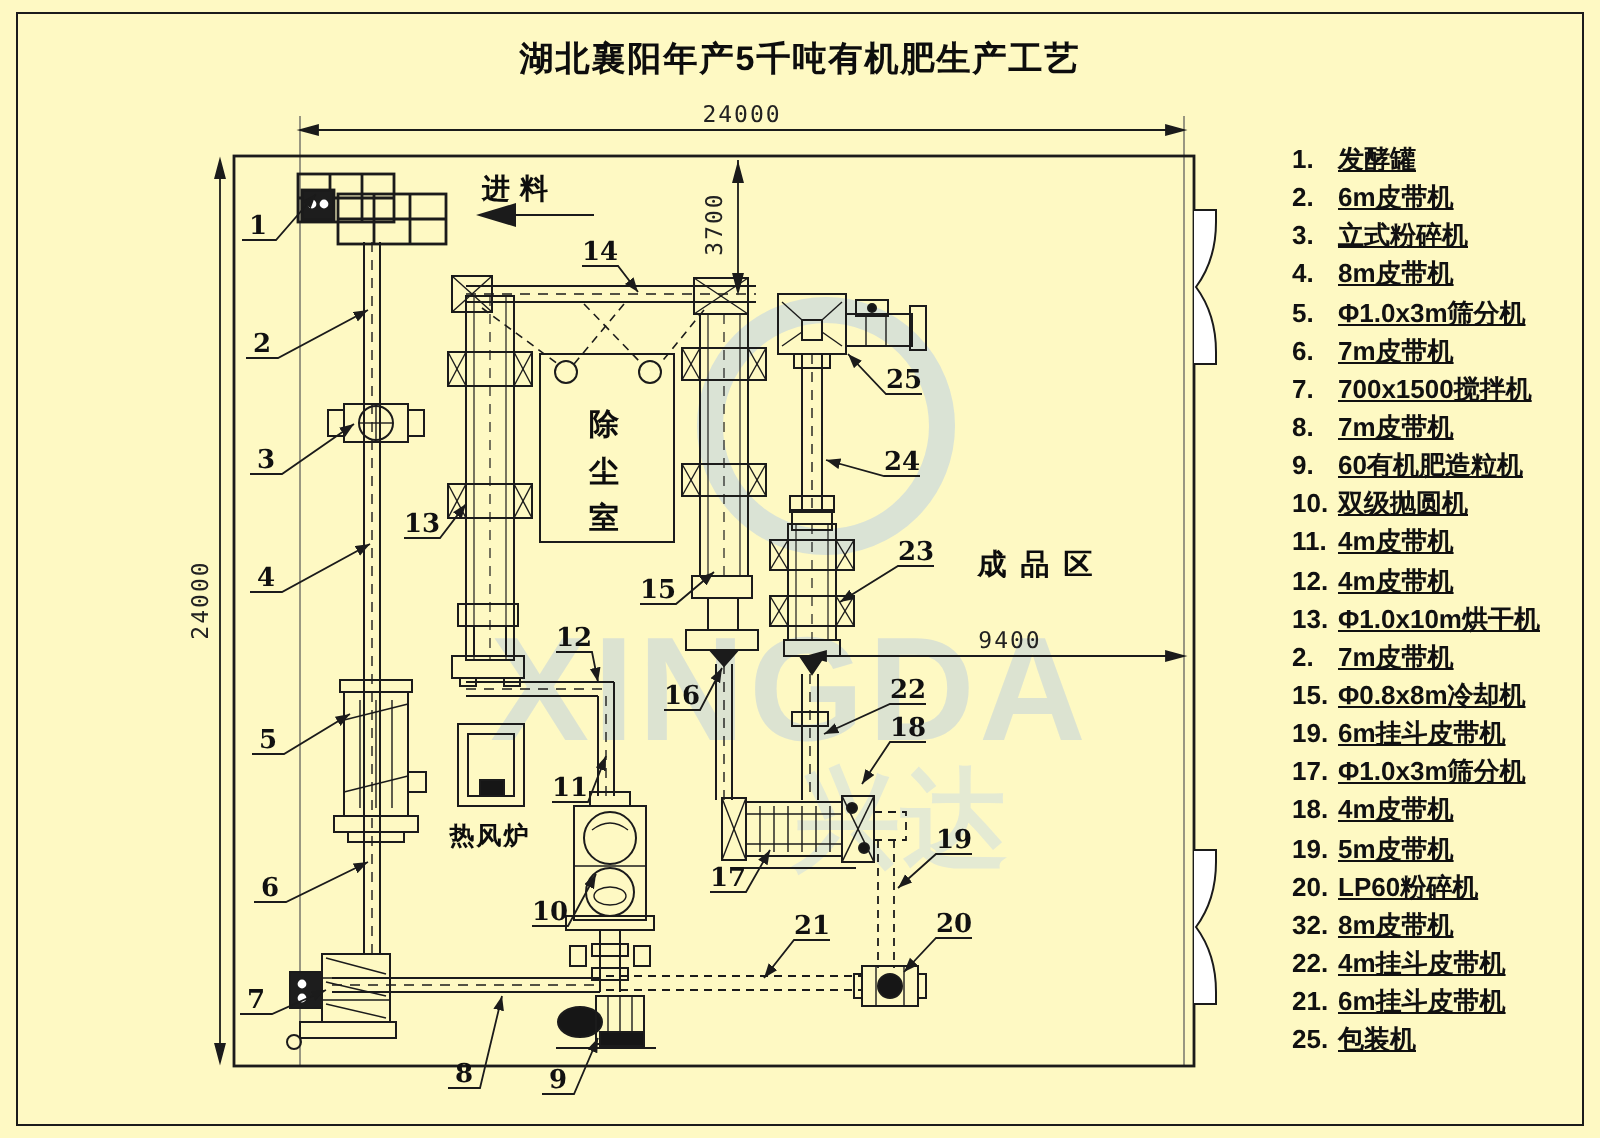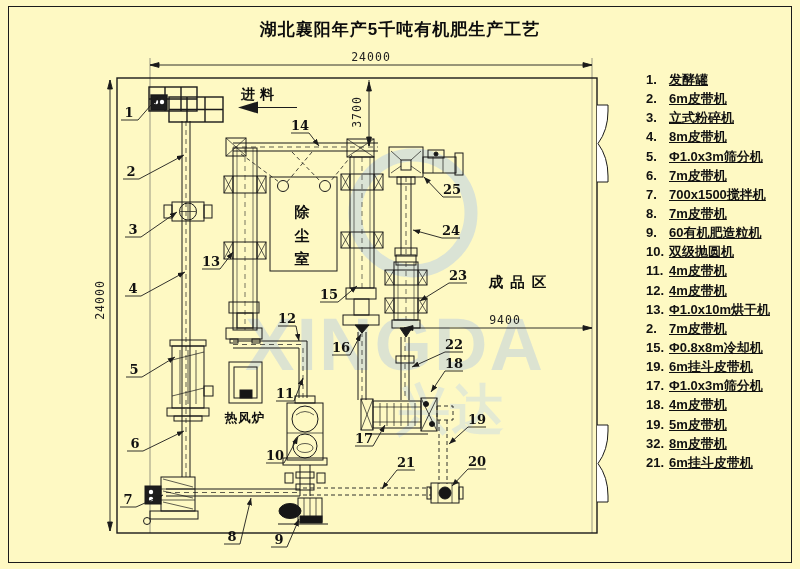--- a/index.html
+++ b/index.html
@@ -507,21 +507,33 @@
       </div>
       <div class="legend-row">
         <span class="ln">18.</span>
         <span class="ll">4m皮带机</span>
       </div>
       <div class="legend-row">
         <span class="ln">19.</span>
         <span class="ll">5m皮带机</span>
       </div>
       <div class="legend-row">
+        <span class="ln">20.</span>
+        <span class="ll">LP60粉碎机</span>
+      </div>
+      <div class="legend-row">
         <span class="ln">32.</span>
         <span class="ll">8m皮带机</span>
       </div>
       <div class="legend-row">
+        <span class="ln">22.</span>
+        <span class="ll">4m挂斗皮带机</span>
+      </div>
+      <div class="legend-row">
         <span class="ln">21.</span>
         <span class="ll">6m挂斗皮带机</span>
       </div>
+      <div class="legend-row">
+        <span class="ln">25.</span>
+        <span class="ll">包装机</span>
+      </div>
     </div>
 </div>
 
 </body></html>

